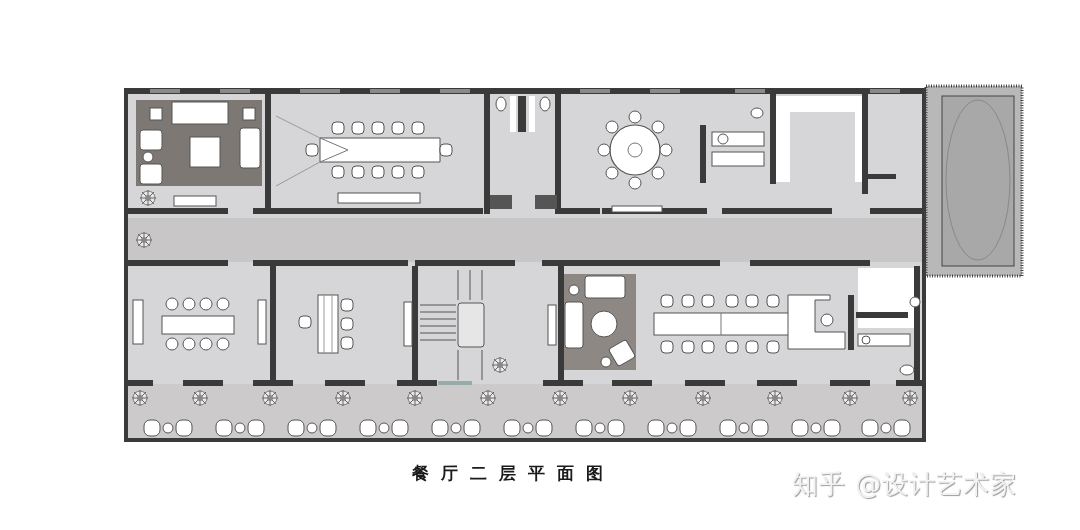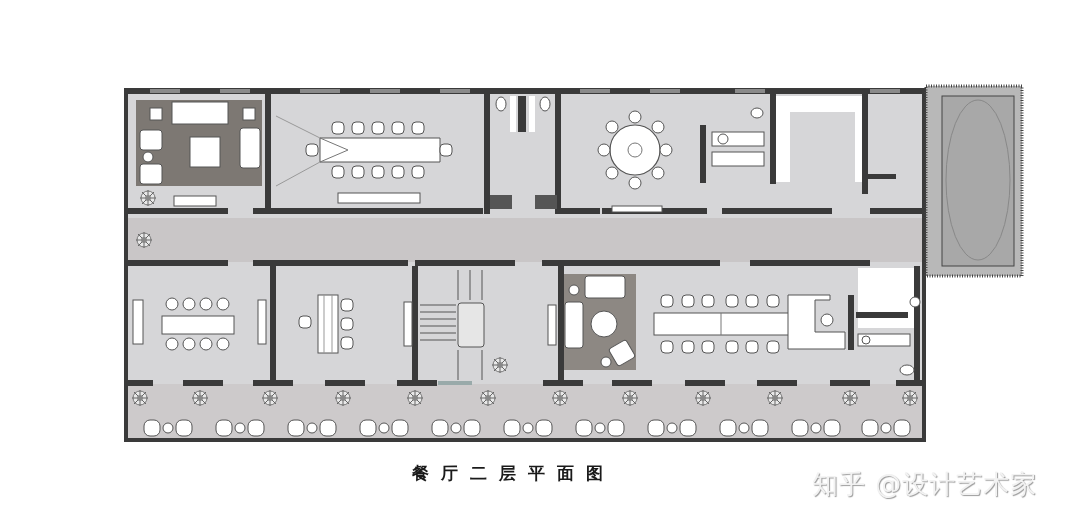--- a/index.html
+++ b/index.html
@@ -1,19 +1,19 @@
 <!DOCTYPE html>
 <html><head>
 <meta charset="utf-8">
 <style>
   html,body{margin:0;padding:0;background:#ffffff;}
   body{width:1080px;height:530px;position:relative;overflow:hidden;font-family:"DejaVu Sans",sans-serif;}
   .plan{position:absolute;left:0;top:0;width:1080px;height:530px;}
   .caption{position:absolute;left:412px;top:462px;font-family:Liberation Serif, serif;font-size:17px;font-weight:bold;letter-spacing:12px;color:#1a1a1a;}
-  .watermark{position:absolute;left:792px;top:467px;font-family:"DejaVu Sans",sans-serif;font-size:26px;color:#f2f2f2;letter-spacing:1px;text-shadow:1px 1px 1px #9a9a9a,-1px -1px 0 #ffffff;margin-left:20px;}
+  .watermark{position:absolute;left:792px;top:467px;font-family:"DejaVu Sans",sans-serif;font-size:26px;color:#f2f2f2;letter-spacing:1px;text-shadow:1px 1px 1px #9a9a9a,-1px -1px 0 #ffffff;}
 </style>
 </head>
 <body>
 
 <svg class="plan" viewBox="0 0 1080 530" xmlns="http://www.w3.org/2000/svg">
   <defs>
     <g id="chair">
         <rect x="-6" y="-6" width="12" height="12" rx="4" fill="#fff" stroke="#555" stroke-width="1"></rect>
       </g>
     <g id="roundchair">

